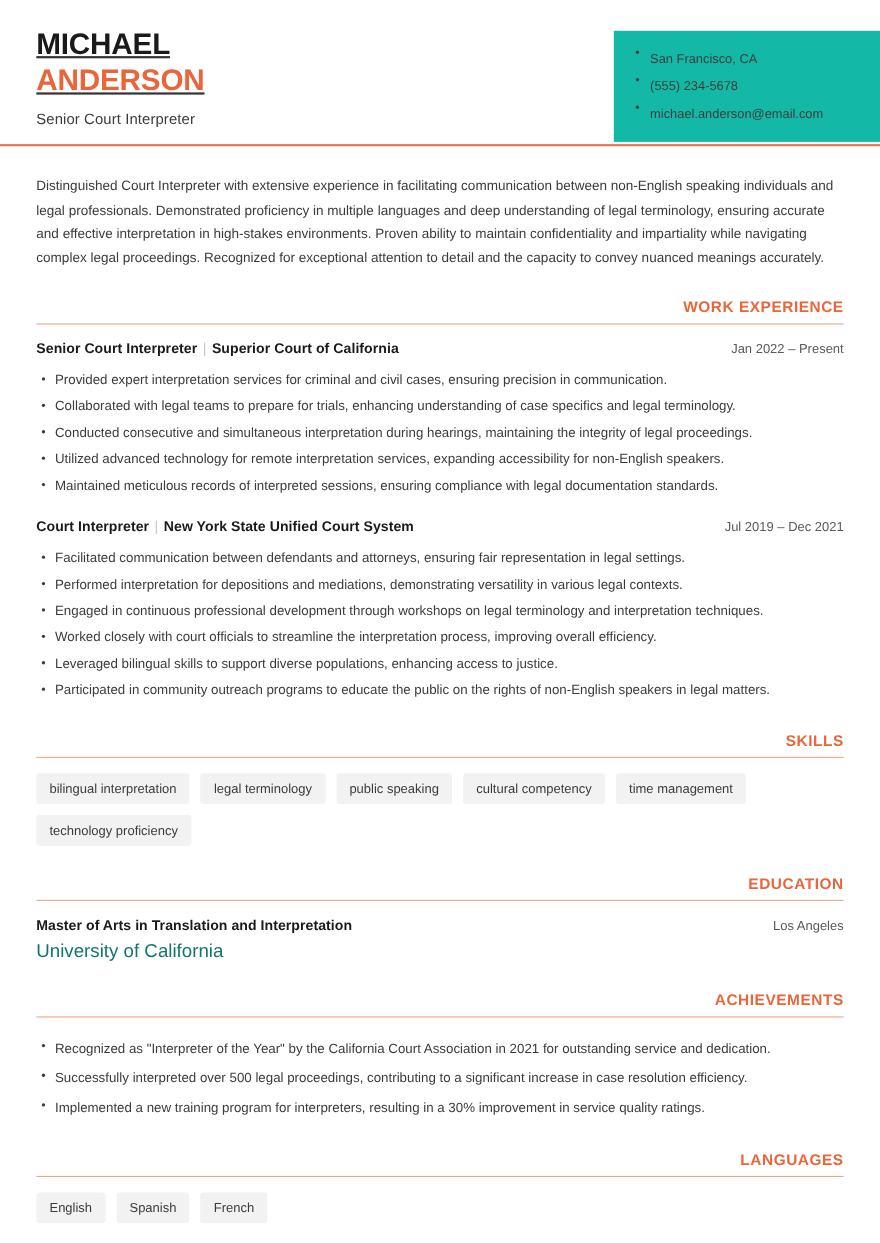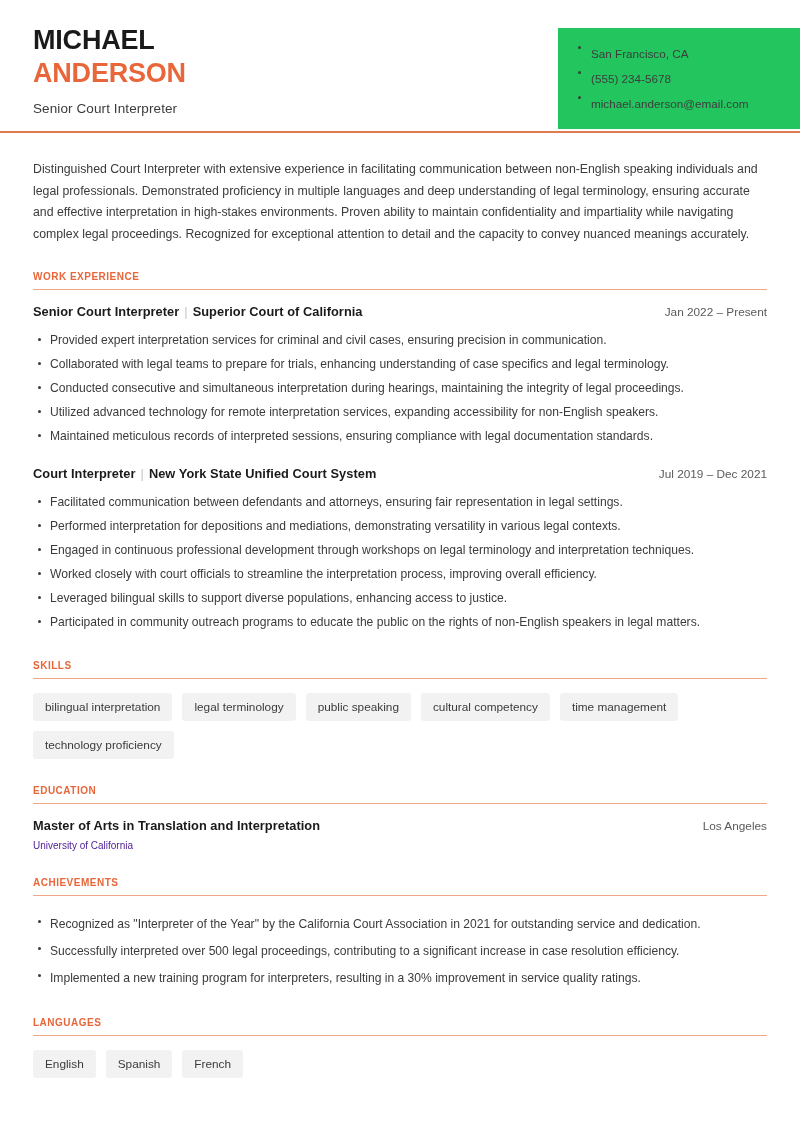--- a/index.html
+++ b/index.html
@@ -36,34 +36,35 @@
   .identity {
     padding: 24px 0 0 33px;
   }
 
   .name-line {
     font-size: 27px;
     font-weight: bold;
     letter-spacing: -0.2px;
     line-height: 33px;
     text-transform: uppercase;
+    text-decoration: underline;
   }
   .name-first { color: #1a1a1a; }
   .name-last  { color: #E8663A; margin-top: 13px; }
 
   .job-title {
     margin-top: 11px;
     font-size: 13.5px;
     color: #3b3b3b;
     font-weight: normal;
     letter-spacing: 0.1px;
   }
 
   .contact-box {
-    background: #22c55e;
+    background: #14b8a6;
     width: 242px;
     margin-top: 28px;
     padding: 13px 0 13px 20px;
     align-self: flex-start;
   }
 
   .contact-item {
     font-size: 11.7px;
     color: #3d3d3d;
     line-height: 14px;
@@ -100,25 +101,26 @@
     color: #3b3b3b;
     padding-top: 26px;
     text-align: left;
   }
 
   
   .section { margin-top: 26px; }
 
   .section-title {
     color: #E8663A;
-    font-size: 10px;
+    font-size: 14px;
     font-weight: bold;
     letter-spacing: 0.5px;
     text-transform: uppercase;
     padding-bottom: 7px;
+    text-align: right;
   }
 
   .section-rule {
     height: 1px;
     background: #EFA887;
     margin-bottom: 14px;
   }
 
   
   .entry { margin-bottom: 4px; }
@@ -143,22 +145,22 @@
     padding: 0 5px;
   }
   .entry-meta {
     font-size: 11.8px;
     color: #5a5a5a;
     white-space: nowrap;
     padding-left: 14px;
   }
 
   .entry-sub {
-    font-size: 10px;
-    color: #4c1d95;
+    font-size: 17px;
+    color: #0f766e;
     margin-top: -2px;
   }
 
   
   .bullets { list-style: none; }
   .bullets li {
     font-size: 12.1px;
     line-height: 16px;
     color: #3b3b3b;
     position: relative;

